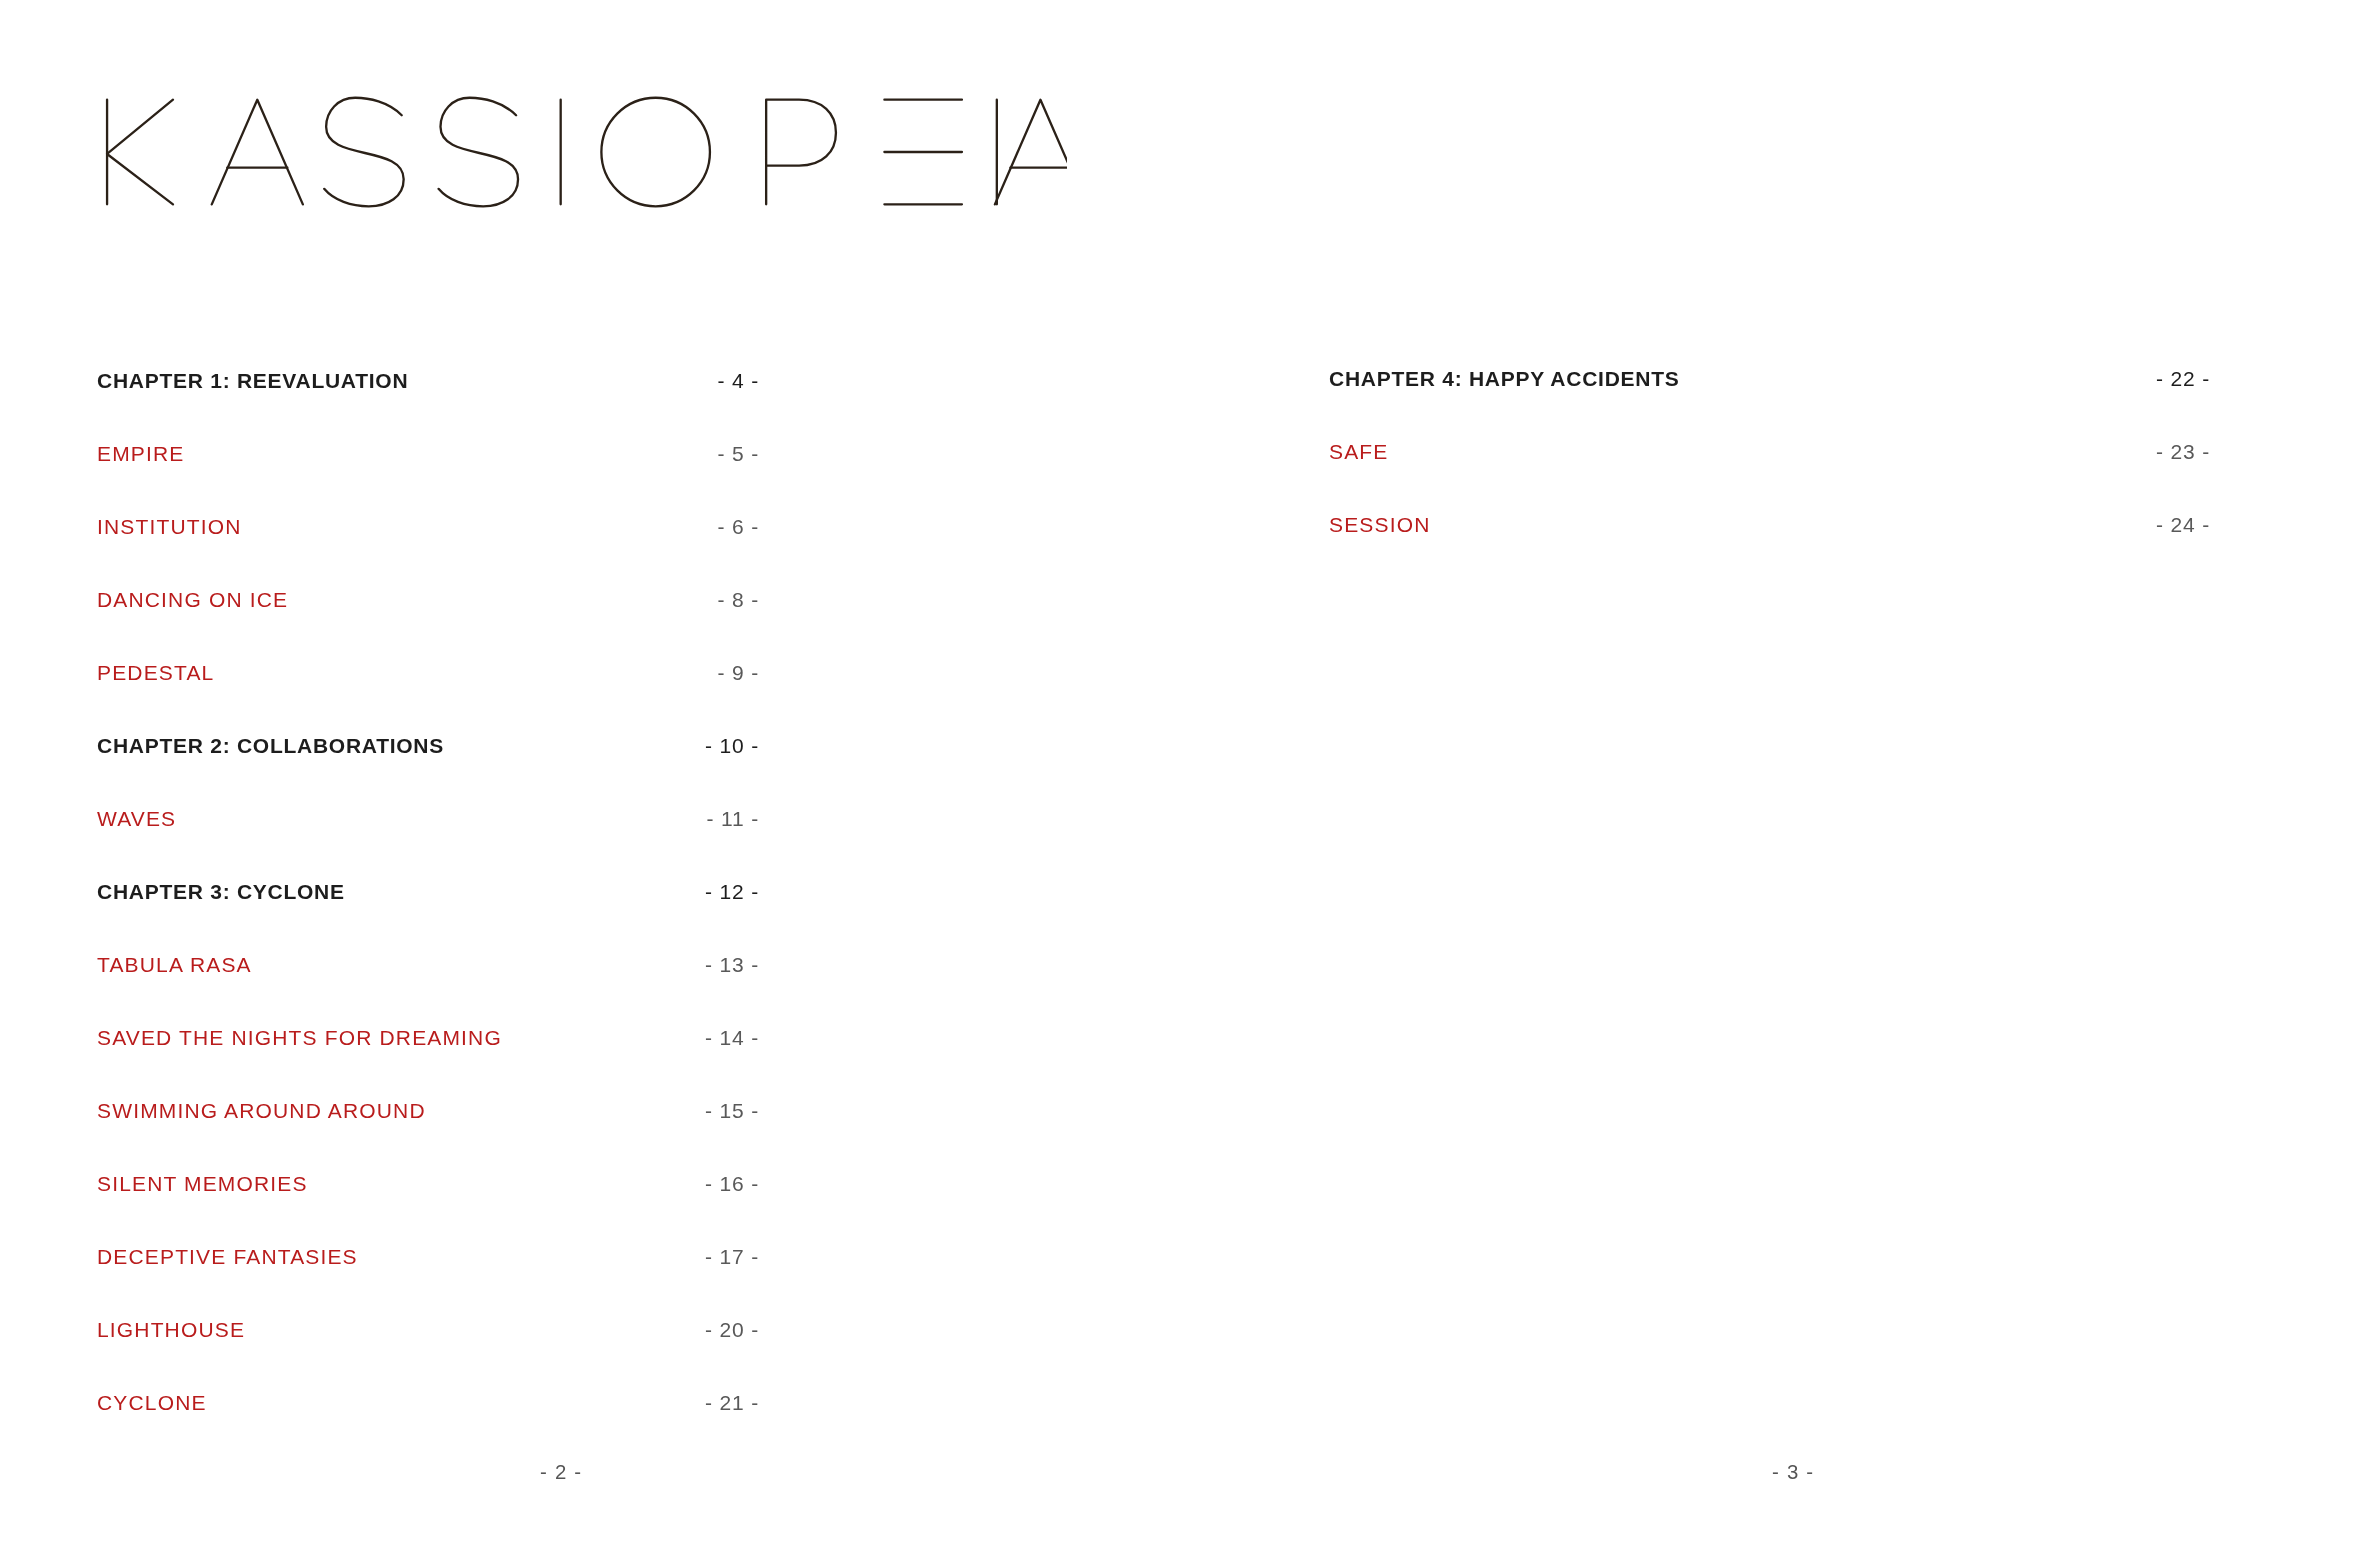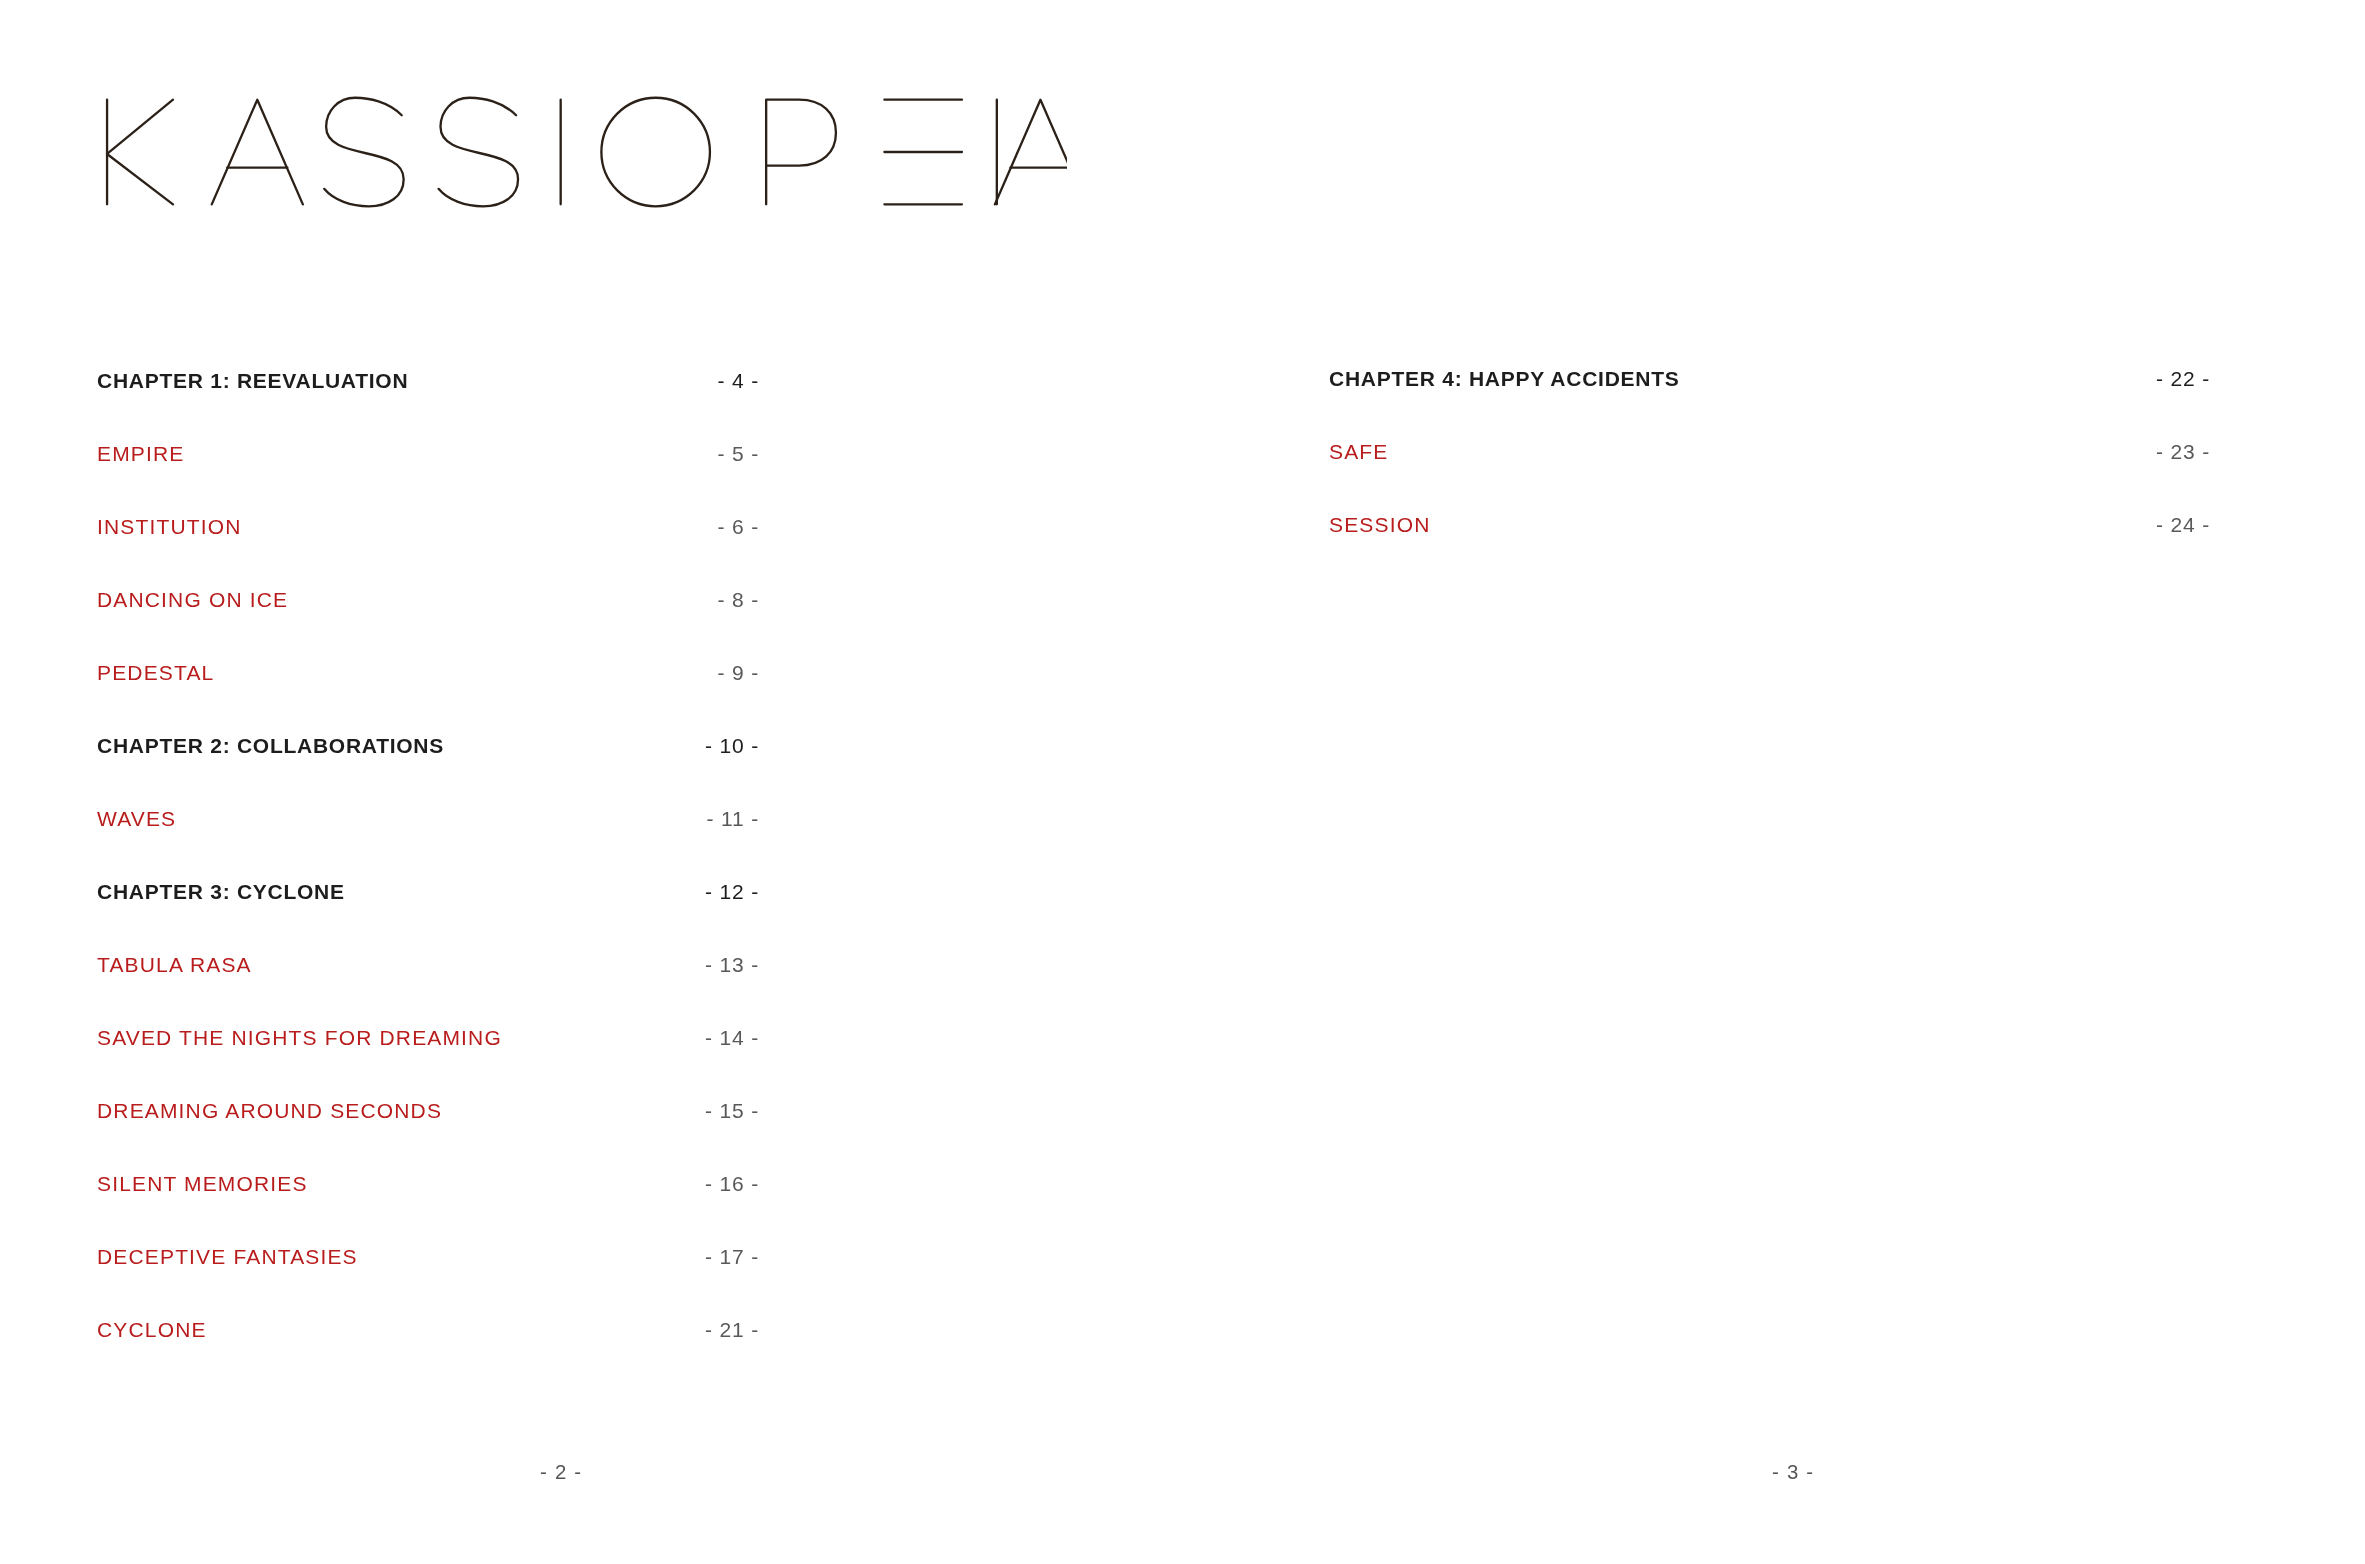--- a/index.html
+++ b/index.html
@@ -179,32 +179,36 @@
       </div>
       <div class="toc-row">
         <span class="toc-title">TABULA RASA</span>
         <span class="toc-page">- 13 -</span>
       </div>
       <div class="toc-row">
         <span class="toc-title">SAVED THE NIGHTS FOR DREAMING</span>
         <span class="toc-page">- 14 -</span>
       </div>
       <div class="toc-row">
-        <span class="toc-title">DREAMING AROUND SECONDS</span>
+        <span class="toc-title">SWIMMING AROUND AROUND</span>
         <span class="toc-page">- 15 -</span>
       </div>
       <div class="toc-row">
         <span class="toc-title">SILENT MEMORIES</span>
         <span class="toc-page">- 16 -</span>
       </div>
       <div class="toc-row">
         <span class="toc-title">DECEPTIVE FANTASIES</span>
         <span class="toc-page">- 17 -</span>
       </div>
       <div class="toc-row">
+        <span class="toc-title">LIGHTHOUSE</span>
+        <span class="toc-page">- 20 -</span>
+      </div>
+      <div class="toc-row">
         <span class="toc-title">CYCLONE</span>
         <span class="toc-page">- 21 -</span>
       </div>
     </div>
 
     <div class="col col-right">
       <div class="toc-row chapter">
         <span class="toc-title">CHAPTER 4: HAPPY ACCIDENTS</span>
         <span class="toc-page">- 22 -</span>
       </div>

